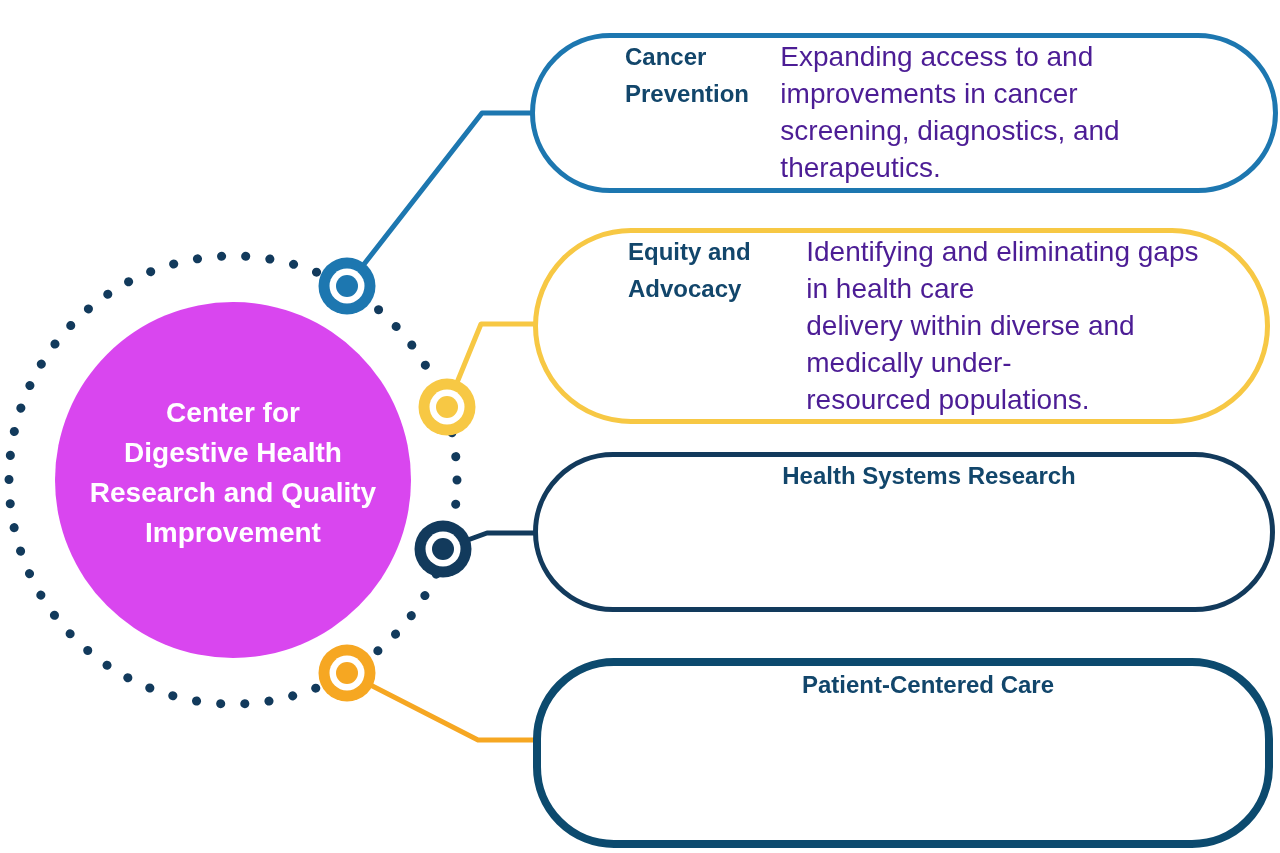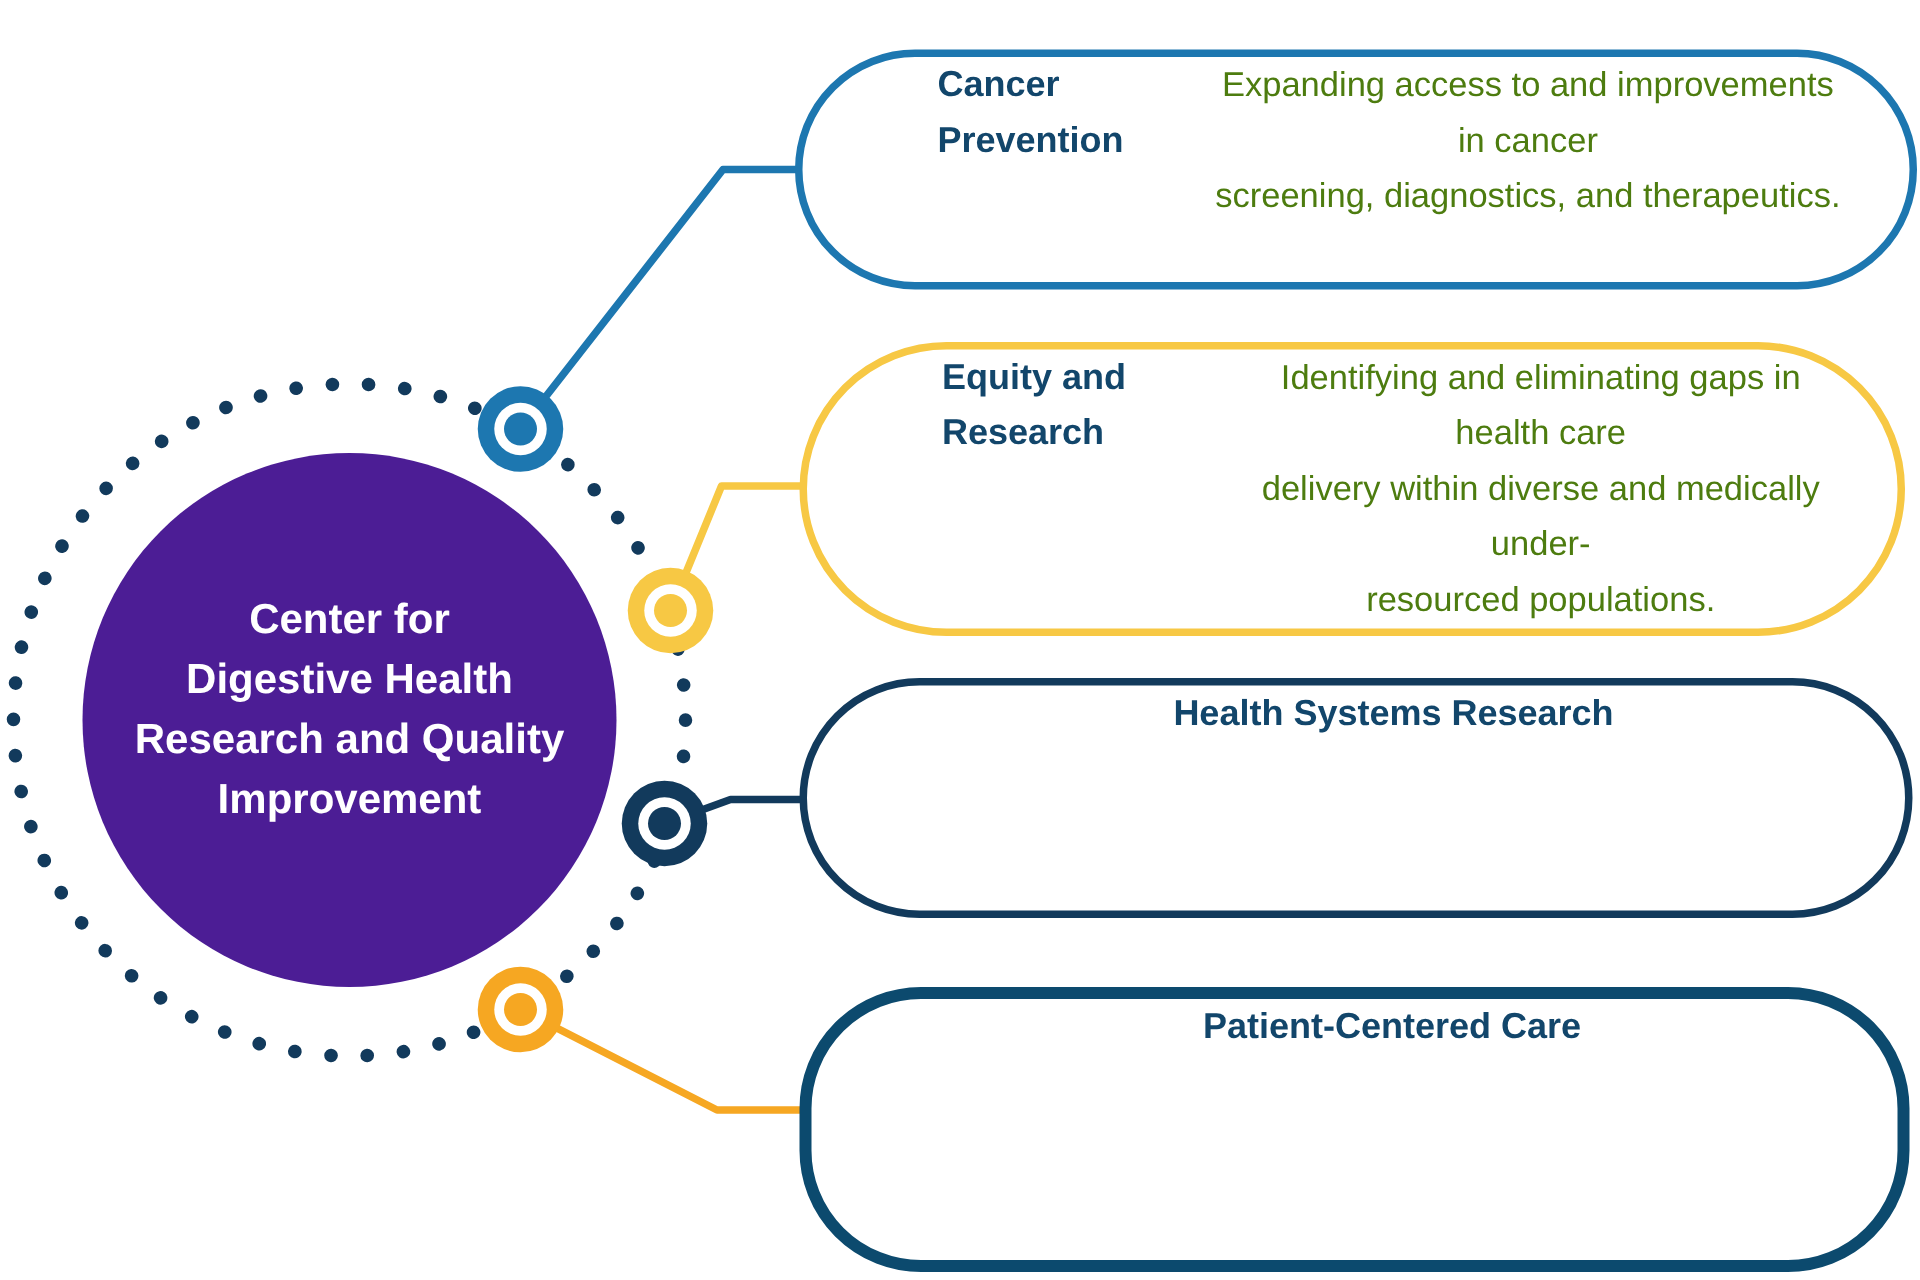--- a/index.html
+++ b/index.html
@@ -19,46 +19,45 @@
     padding-left:90px;padding-right:40px;
     z-index:2;
   }
   .bubble-title{
     font-weight:bold;
     font-size:24px;
     line-height:37px;
     color:#12466b;
   }
   .bubble-body{
-    font-size:23px;
+    font-size:28px;
     line-height:37px;
-    color:#4d7c0f;
+    color:#4c1d95;
     white-space:pre-line;
-    text-align:center;
   }
   #bubble-cancer{
     left:530px;top:33px;width:748px;height:160px;
     border:5px solid #1d77b0;border-radius:80px;
   }
   #bubble-equity{
     left:533px;top:228px;width:737px;height:196px;
     border:5px solid #f7c844;border-radius:98px;
   }
   #bubble-systems{
     left:533px;top:452px;width:742px;height:160px;
     border:5px solid #123a5c;border-radius:80px;gap:32px;
   }
   #bubble-patient{
     left:533px;top:658px;width:740px;height:190px;
     border:8px solid #0c4a6e;border-radius:81px;
   }
   #center-circle{
     position:absolute;
     left:55px;top:302px;width:356px;height:356px;
-    background:#4c1d95;
+    background:#d946ef;
     border-radius:50%;
     display:flex;align-items:center;justify-content:center;
     z-index:2;
   }
   #center-label{
     color:#ffffff;
     font-weight:bold;
     font-size:28px;
     line-height:40px;
     text-align:center;
@@ -109,21 +108,21 @@
 Improvement</div>
   </div>
 
   <div class="bubble" id="bubble-cancer">
     <div class="bubble-title">Cancer Prevention</div>
     <div class="bubble-body">Expanding access to and improvements in cancer
 screening, diagnostics, and therapeutics.</div>
   </div>
 
   <div class="bubble" id="bubble-equity">
-    <div class="bubble-title">Equity and Research</div>
+    <div class="bubble-title">Equity and Advocacy</div>
     <div class="bubble-body">Identifying and eliminating gaps in health care
 delivery within diverse and medically under-
 resourced populations.</div>
   </div>
 
   <div class="bubble" id="bubble-systems">
     <div class="bubble-title">Health Systems Research</div>
   </div>
 
   <div class="bubble" id="bubble-patient">

